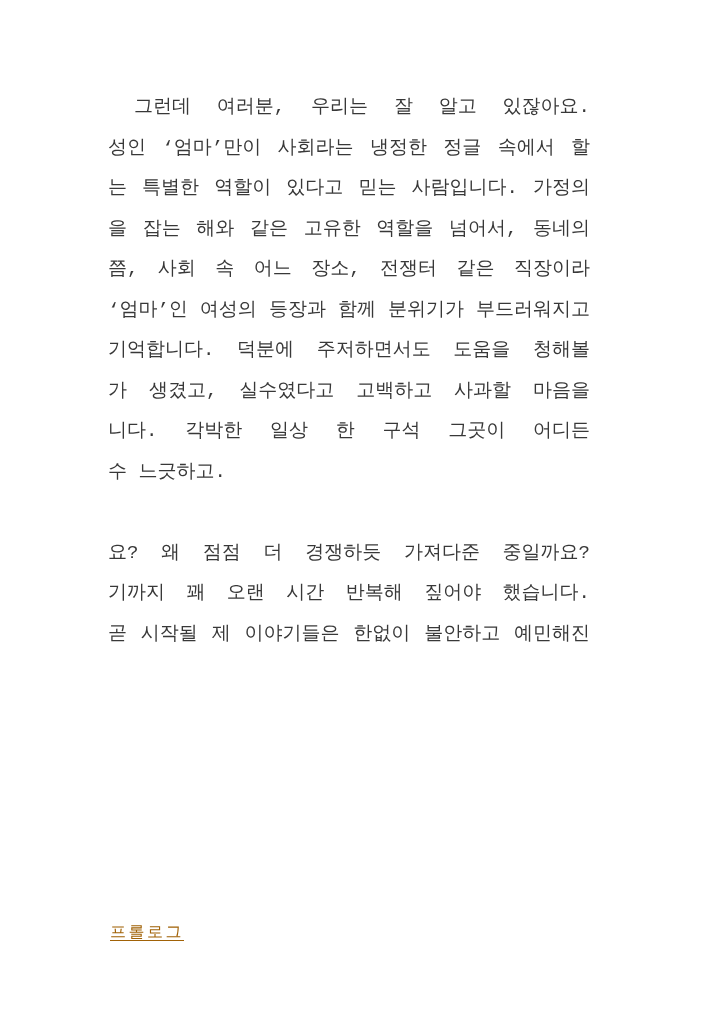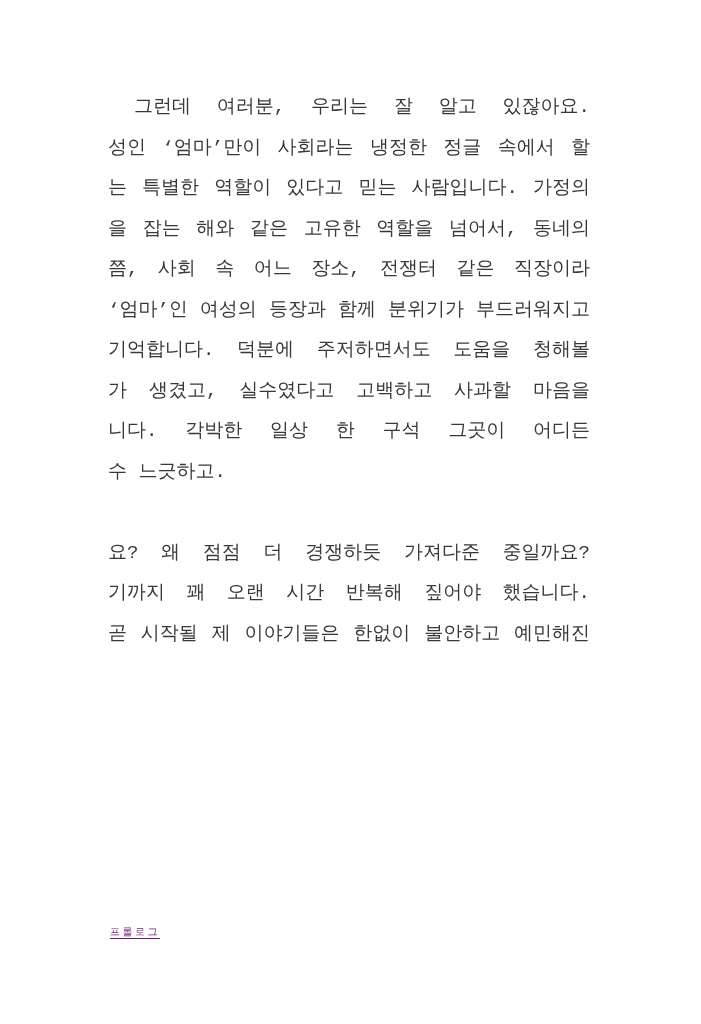--- a/index.html
+++ b/index.html
@@ -39,24 +39,24 @@
   .line.indent {
     text-indent: 26px;
   }
   .para-gap {
     height: 40.5px;
   }
   .footer {
     position: absolute;
     left: 110px;
     top: 924px;
-    font-size: 10px;
+    font-size: 16px;
     line-height: 18px;
     letter-spacing: 2.5px;
-    color: #701a75;
+    color: #a16207;
     text-decoration: underline;
     text-underline-offset: 3px;
     cursor: pointer;
   }
 </style>
 </head>
 <body>
 
 <div class="page">
   <div class="text-block" id="text-block">

